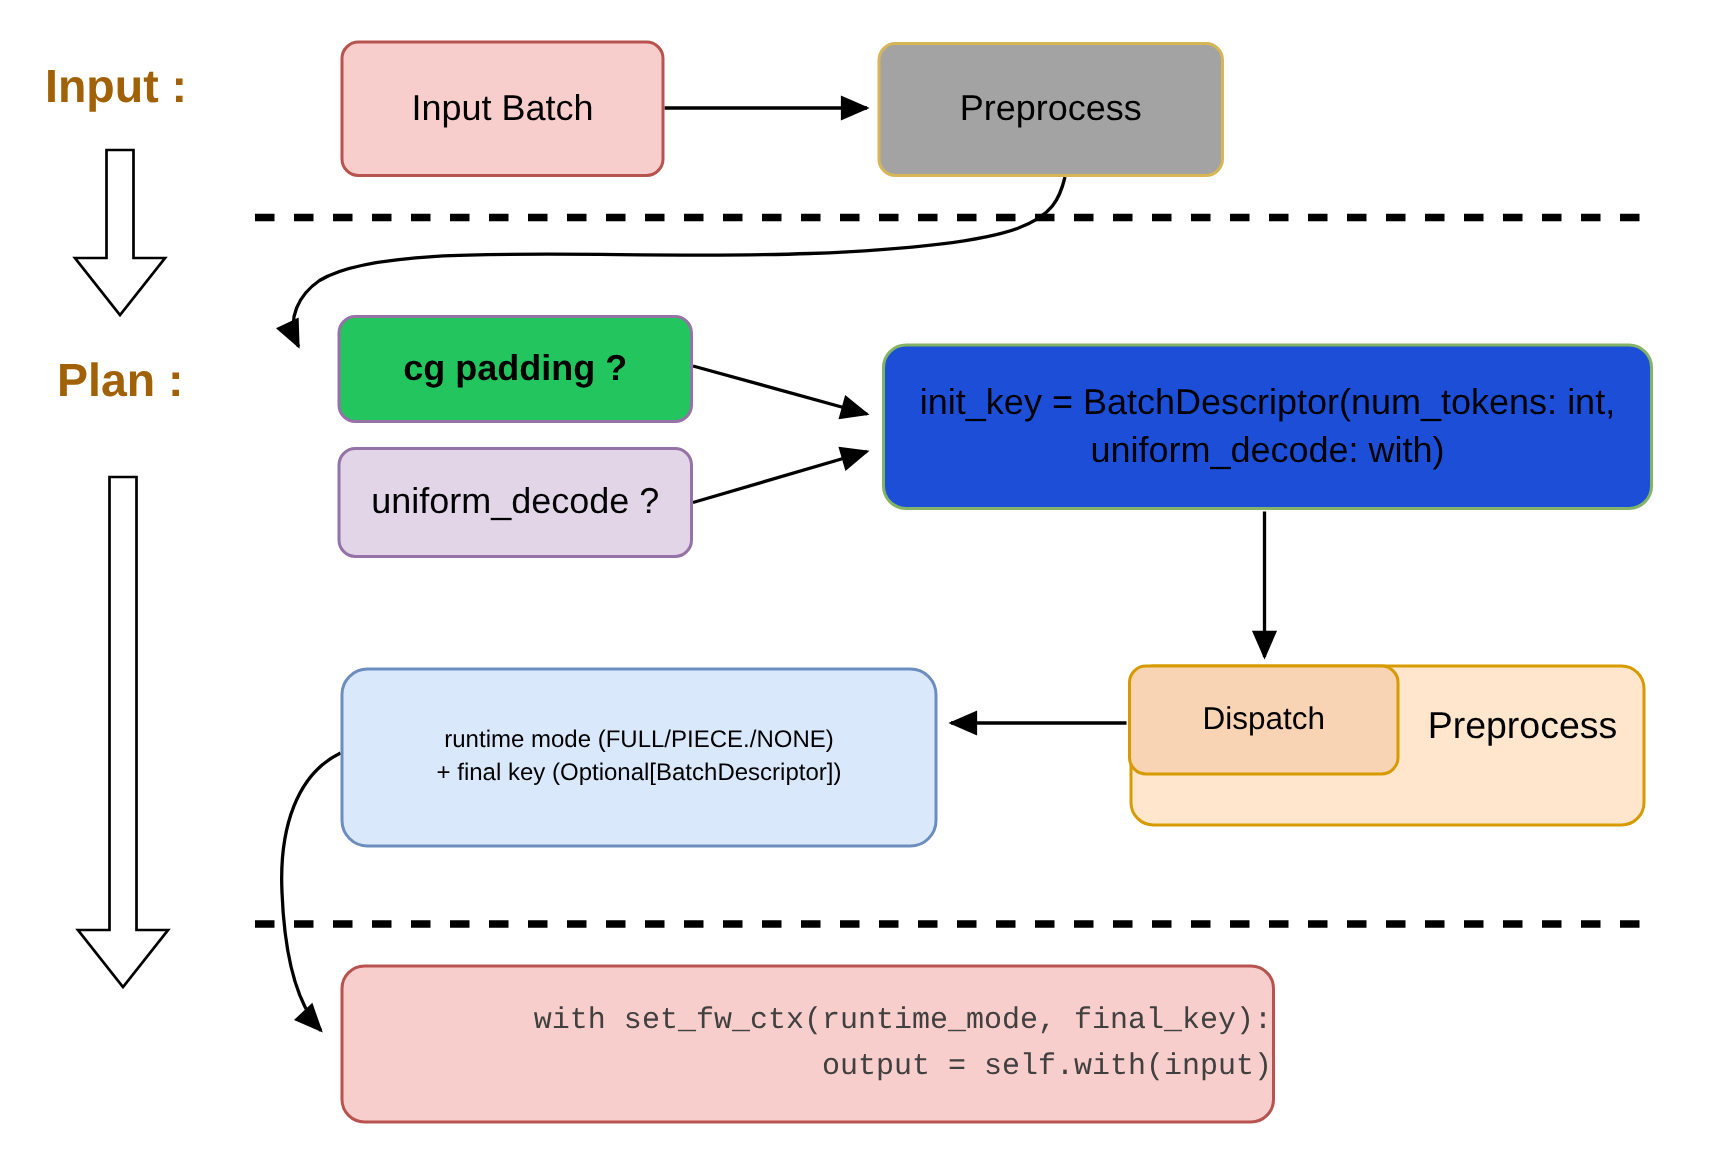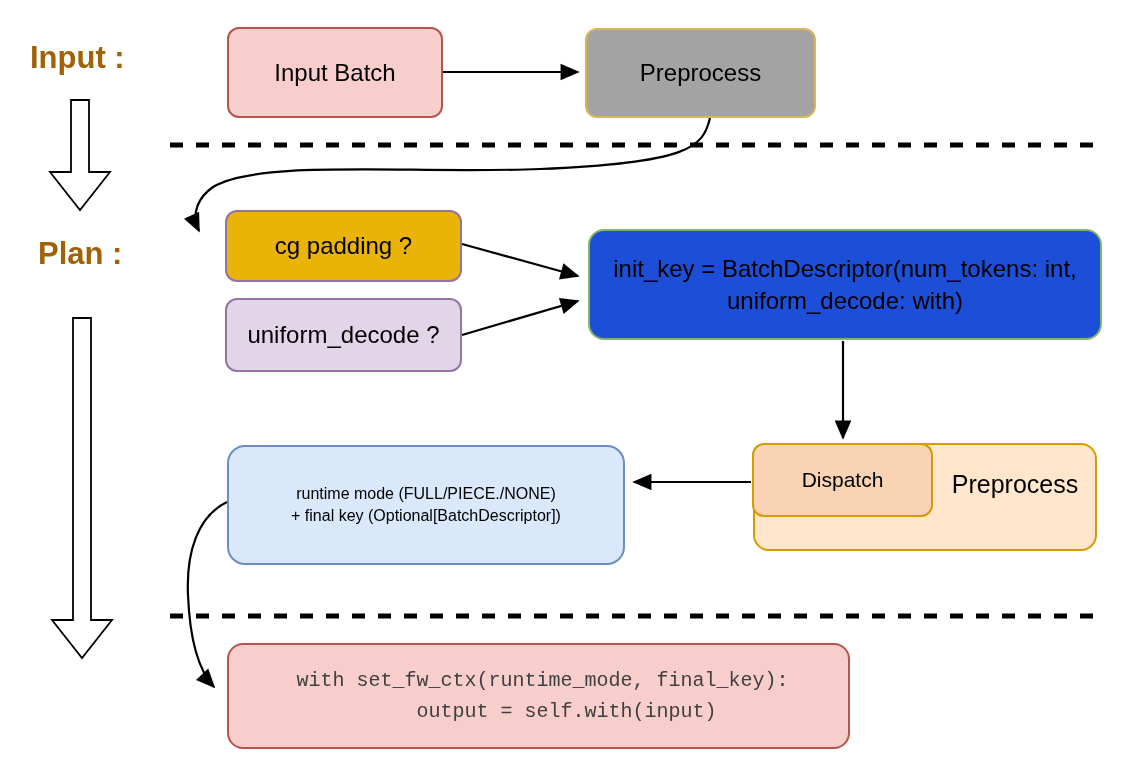--- a/index.html
+++ b/index.html
@@ -30,34 +30,34 @@
     align-items:center;
     justify-content:center;
     text-align:center;
     color:#000;
     font-size:24px;
     line-height:1.3;
     box-sizing:border-box;
   }
   #box-input-batch{left:227px;top:27px;width:216px;height:91px;background:#f8cecc;border-color:#b85450;}
   #box-preprocess{left:585px;top:28px;width:231px;height:90px;background:#a3a3a3;border-color:#d6b656;}
-  #box-cg-padding{left:225px;top:210px;width:237px;height:72px;background:#eab308;border-color:#9673a6;}
+  #box-cg-padding{left:225px;top:210px;width:237px;height:72px;background:#22c55e;border-color:#9673a6;font-weight:bold;}
   #box-uniform-decode{left:225px;top:298px;width:237px;height:74px;background:#e1d5e7;border-color:#9673a6;}
   #box-init-key{left:588px;top:229px;width:514px;height:111px;background:#1d4ed8;border-color:#82b366;border-radius:16px;}
   #box-cudagraph{left:753px;top:443px;width:344px;height:108px;background:#ffe6cc;border-color:#d79b00;border-radius:16px;}
   #box-dispatch{left:752px;top:443px;width:181px;height:74px;background:#f8d3b4;border-color:#d79b00;font-size:21px;}
   #label-cudagraph{
     position:absolute;left:930px;top:470px;width:170px;
     font-size:25px;line-height:1.18;text-align:center;color:#000;
   }
   #box-runtime{left:227px;top:445px;width:398px;height:120px;background:#dae8fc;border-color:#6c8ebf;border-radius:18px;font-size:16px;line-height:1.35;}
   #box-execute-code{
     left:227px;top:643px;width:623px;height:106px;
     background:#f8cecc;border-color:#b85450;border-radius:16px;
-    align-items:center;
+    align-items:flex-end;
     font-family:"Liberation Mono", monospace;
     font-size:20px;
     color:#404040;
     line-height:1.55;
     padding-left:8px;
     text-align:left;
     white-space:pre;
   }
   .code-line{white-space:pre;}
 </style>

